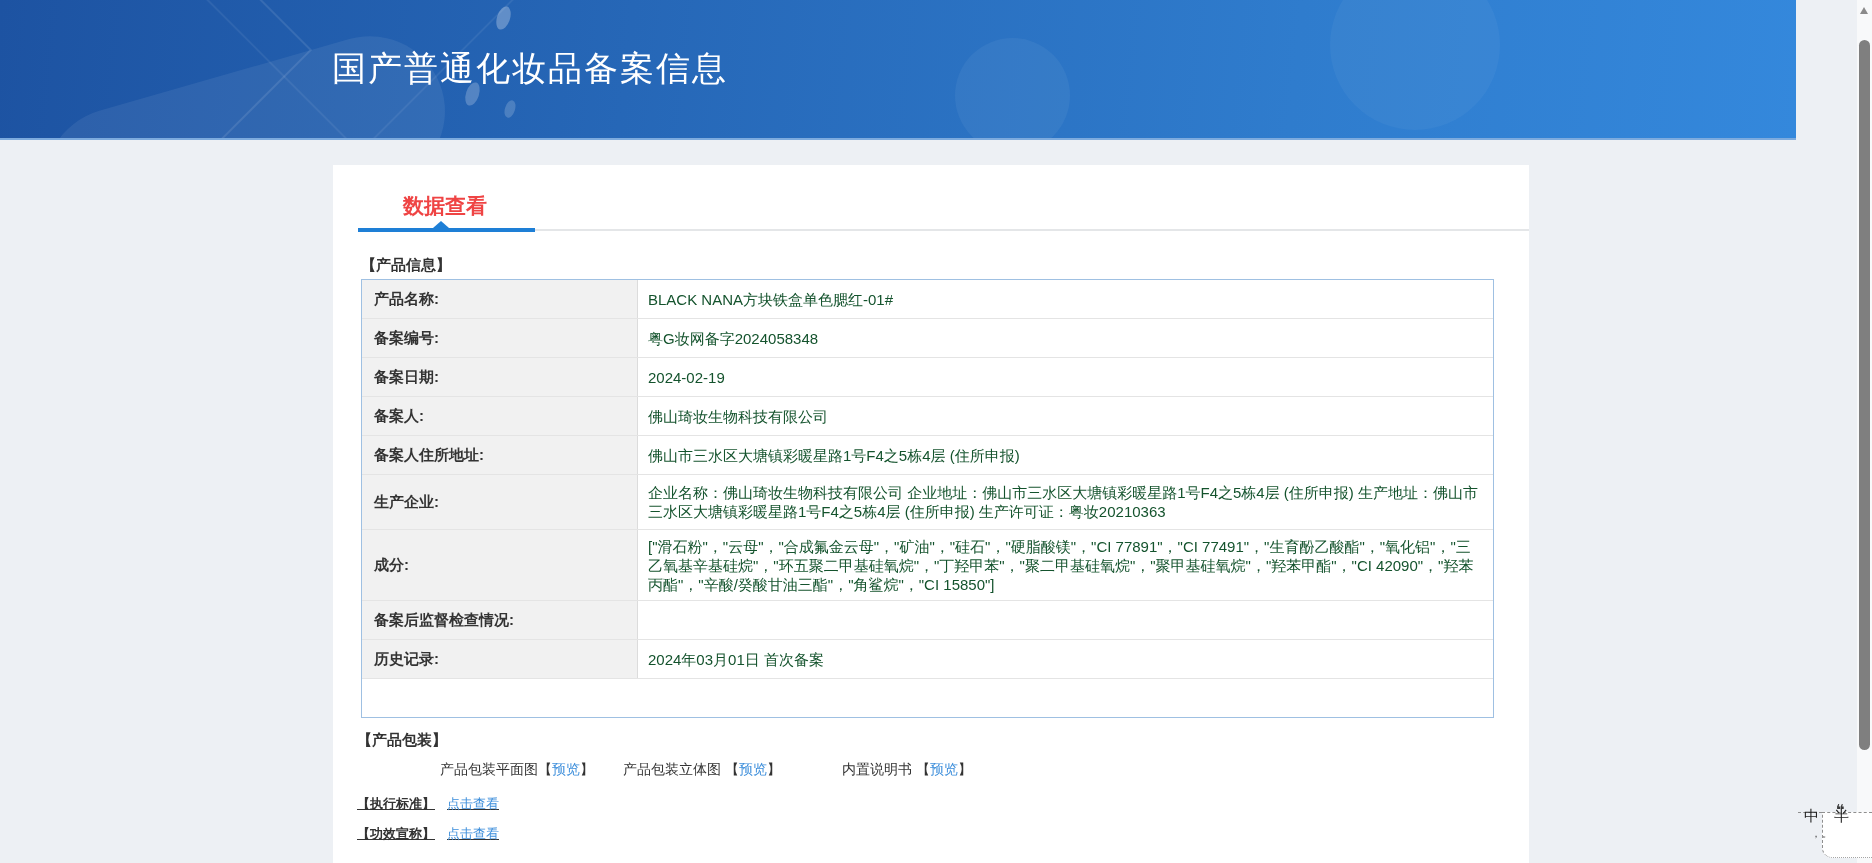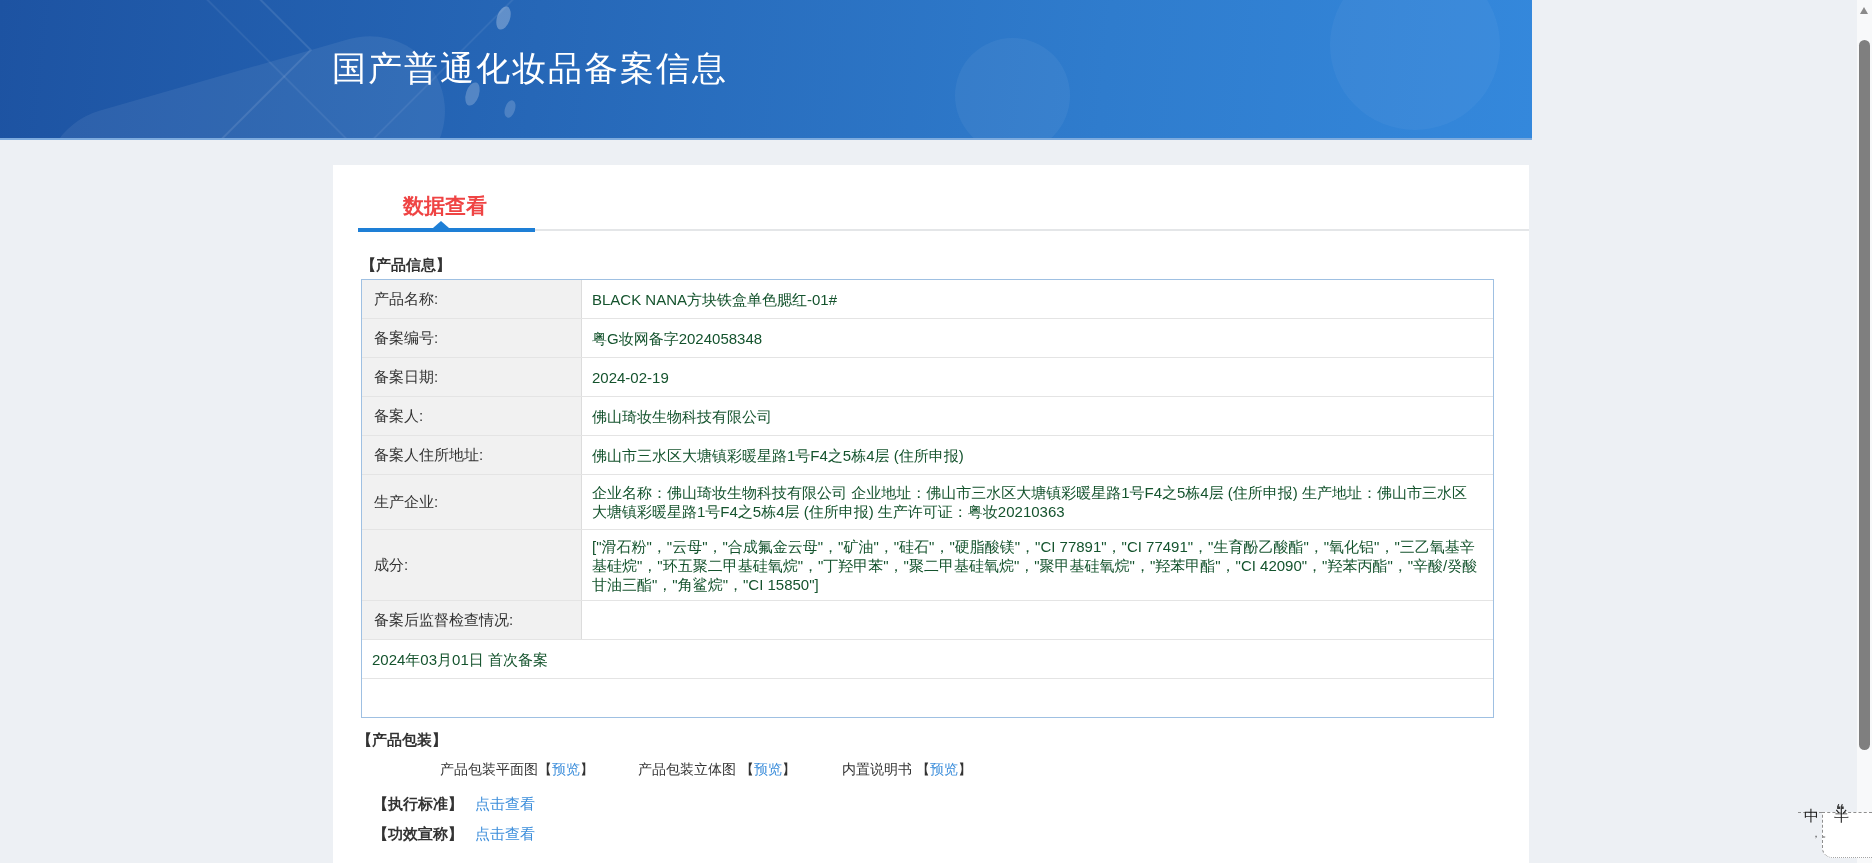--- a/index.html
+++ b/index.html
@@ -6,21 +6,21 @@
   html,body { width:1872px; height:863px; }
   body {
     position:relative;
     background:#edf0f4;
     overflow:hidden;
     font-family:"Liberation Sans","DejaVu Sans",sans-serif;
     color:#333;
   }
   
   .banner {
-    position:absolute; left:0; top:0; width:1532px; height:140px;
+    position:absolute; left:0; top:0; width:1796px; height:140px;
     background:linear-gradient(96deg,#1d53a2 0%,#2667b7 35%,#2f7ccd 72%,#3488dc 100%);
     border-bottom:2px solid #7dabde;
     overflow:hidden;
   }
   .deco { position:absolute; pointer-events:none; }
   .deco.sq1 { left:-50px; top:-100px; width:300px; height:300px; border:2px solid rgba(255,255,255,0.10); transform:rotate(45deg); }
   .deco.sq2 { left:230px; top:-160px; width:260px; height:260px; border:2px solid rgba(255,255,255,0.07); transform:rotate(45deg); }
   .deco.bar { left:40px; top:72px; width:410px; height:150px; background:rgba(255,255,255,0.07); border-radius:75px; transform:rotate(-16deg); }
   .deco.cir1 { left:955px; top:38px; width:115px; height:115px; border-radius:50%; background:rgba(255,255,255,0.05); }
   .deco.cir2 { left:1330px; top:-40px; width:170px; height:170px; border-radius:50%; background:rgba(255,255,255,0.04); }
@@ -44,37 +44,37 @@
     border-left:8px solid transparent; border-right:8px solid transparent; border-bottom:7px solid #1e7fd6; }
   .tab-line-gray { position:absolute; left:202px; right:0; top:64px; height:2px; background:#e4e6e8; }
   .section-title { position:absolute; font-size:15px; font-weight:bold; color:#333; }
   .st-product { left:28px; top:91px; }
   .st-packaging { left:24px; top:566px; }
   
   .info-table { position:absolute; left:28px; top:114px; width:1133px; border:1px solid #9fc0e2; background:#fff; }
   .tr { display:flex; border-bottom:1px solid #e4e4e4; }
   .tr:last-child { border-bottom:none; }
   .td-label {
-    width:220px; min-height:38px; background:#f1f1f1; border-right:1px solid #dcdcdc;
+    width:276px; min-height:38px; background:#f1f1f1; border-right:1px solid #dcdcdc;
     padding:6px 10px 6px 12px; display:flex; align-items:center;
-    font-size:15px; font-weight:normal; color:#333;
+    font-size:15px; font-weight:bold; color:#333;
   }
   .td-value {
     flex:1; min-height:38px; padding:6px 12px 6px 10px; display:flex; align-items:center;
     font-size:15px; color:#14532d; line-height:19px; word-break:break-all;
   }
   .tr.tall .td-label, .tr.tall .td-value { min-height:54px; }
   .tr.taller .td-label, .tr.taller .td-value { min-height:70px; }
   
   .pack-item { position:absolute; top:596px; font-size:14px; color:#333; white-space:nowrap; }
   .pack-item.p1 { left:107px; }
-  .pack-item.p2 { left:305px;text-align:center; }
+  .pack-item.p2 { left:290px;text-align:center; }
   .pack-item.p3 { left:509px; }
   a.link { color:#3c8edb; text-decoration:none; cursor:pointer; }
-  .bottom-row { position:absolute; left:40px; font-size:15px; white-space:nowrap; }
+  .bottom-row { position:absolute; left:24px; font-size:13px; white-space:nowrap;text-decoration:underline; }
   .br-standard { top:630px; }
   .br-efficacy { top:660px; }
   .bottom-row b { font-weight:bold; color:#333; }
   .bottom-row a.link { margin-left:12px; }
   
   .ime { position:absolute; left:1798px; top:800px; width:74px; height:63px; z-index:50; }
   .ime-dash-left { position:absolute; left:0; top:12px; width:24px; height:0; border-top:1px dashed #8f8f8f; }
   .ime-box {
     position:absolute; left:24px; top:12px; width:50px; height:46px; background:#ffffff;
     border-left:1px dashed #8f8f8f; border-top:1px dashed #8f8f8f; border-bottom:1px dotted #a5a5a5;
@@ -135,20 +135,21 @@
     </div>
     <div class="tr taller">
       <div class="td-label">成分:</div>
       <div class="td-value">["滑石粉"，"云母"，"合成氟金云母"，"矿油"，"硅石"，"硬脂酸镁"，"CI 77891"，"CI 77491"，"生育酚乙酸酯"，"氧化铝"，"三乙氧基辛基硅烷"，"环五聚二甲基硅氧烷"，"丁羟甲苯"，"聚二甲基硅氧烷"，"聚甲基硅氧烷"，"羟苯甲酯"，"CI 42090"，"羟苯丙酯"，"辛酸/癸酸甘油三酯"，"角鲨烷"，"CI 15850"]</div>
     </div>
     <div class="tr">
       <div class="td-label">备案后监督检查情况:</div>
       <div class="td-value"></div>
     </div>
     <div class="tr">
+      <div class="td-label">历史记录:</div>
       <div class="td-value">2024年03月01日 首次备案</div>
     </div>
     <div class="tr">
       <div class="td-value"></div>
     </div>
   </div>
 
   <div class="section-title st-packaging">【产品包装】</div>
 
   <div class="pack-item p1"><span>产品包装平面图【</span><a class="link">预览</a><span>】</span></div>

